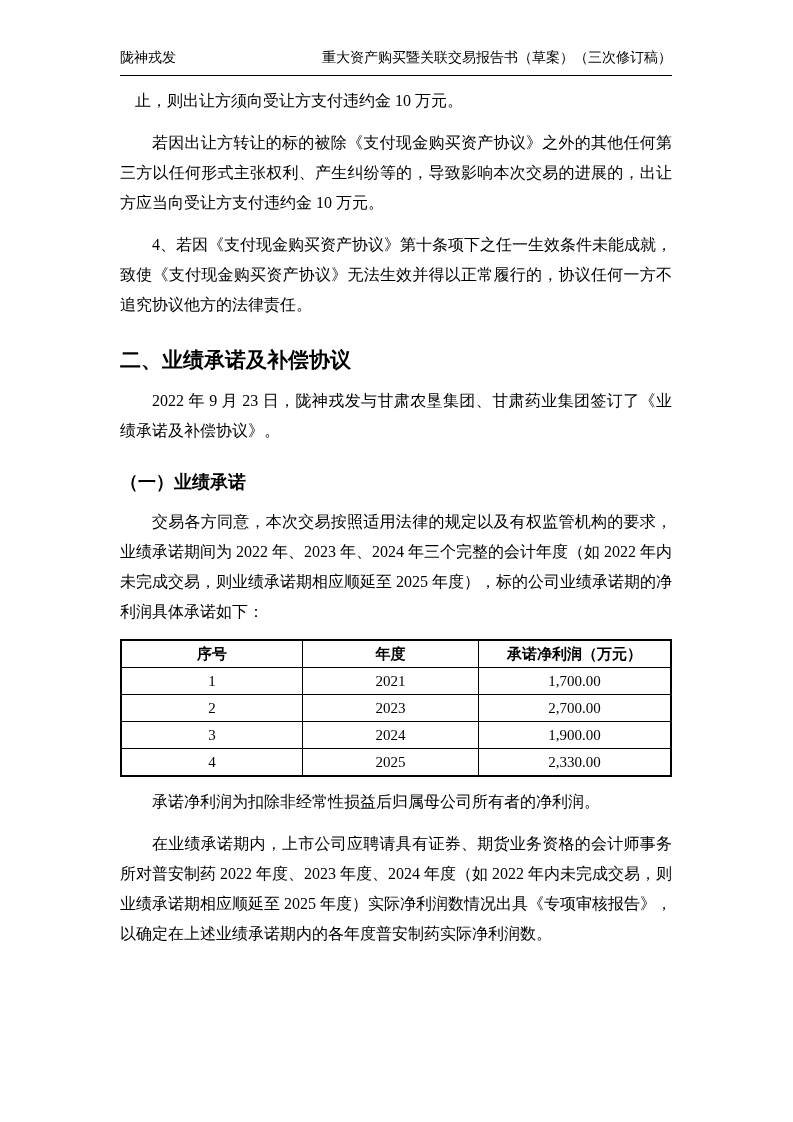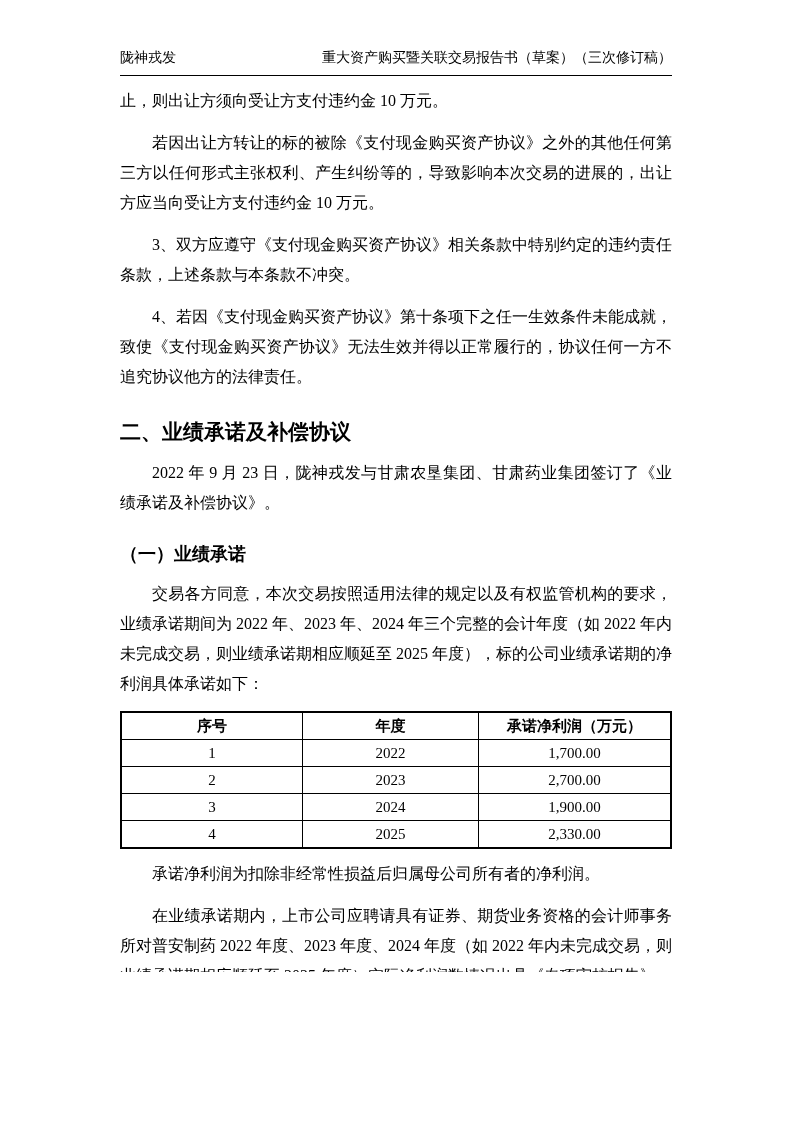--- a/index.html
+++ b/index.html
@@ -37,20 +37,21 @@
     margin: 12px 0 0 0;
     font-size: 16px;
     line-height: 30px;
     text-align: justify;
     text-justify: inter-ideograph;
     text-indent: 2em;
   }
   .doc-body p.no-indent {
     text-indent: 0;
     margin-top: 2px;
+    margin-left: 15px;
   }
   h1.sec-heading {
     margin: 26px 0 0 0;
     font-family: Liberation Sans, sans-serif;
     font-weight: bold;
     font-size: 21px;
     line-height: 28px;
   }
   h2.subsec-heading {
     margin: 24px 0 0 0;
@@ -101,21 +102,20 @@
     <span class="hdr-left">陇神戎发</span>
     <span class="hdr-right">重大资产购买暨关联交易报告书（草案）（三次修订稿）</span>
   </div>
 
   <div class="doc-body">
 
     <p class="no-indent">止，则出让方须向受让方支付违约金 10 万元。</p>
 
     <p>若因出让方转让的标的被除《支付现金购买资产协议》之外的其他任何第三方以任何形式主张权利、产生纠纷等的，导致影响本次交易的进展的，出让方应当向受让方支付违约金 10 万元。</p>
 
-    <p>3、双方应遵守《支付现金购买资产协议》相关条款中特别约定的违约责任条款，上述条款与本条款不冲突。</p>
 
     <p>4、若因《支付现金购买资产协议》第十条项下之任一生效条件未能成就，致使《支付现金购买资产协议》无法生效并得以正常履行的，协议任何一方不追究协议他方的法律责任。</p>
 
     <h1 class="sec-heading">二、业绩承诺及补偿协议</h1>
 
     <p>2022 年 9 月 23 日，陇神戎发与甘肃农垦集团、甘肃药业集团签订了《业绩承诺及补偿协议》。</p>
 
     <h2 class="subsec-heading">（一）业绩承诺</h2>
 
     <p>交易各方同意，本次交易按照适用法律的规定以及有权监管机构的要求，业绩承诺期间为 2022 年、2023 年、2024 年三个完整的会计年度（如 2022 年内未完成交易，则业绩承诺期相应顺延至 2025 年度），标的公司业绩承诺期的净利润具体承诺如下：</p>
@@ -124,21 +124,21 @@
       <thead>
         <tr class="head-row">
           <th class="col-no">序号</th>
           <th class="col-year">年度</th>
           <th class="col-val">承诺净利润（万元）</th>
         </tr>
       </thead>
       <tbody>
         <tr>
           <td>1</td>
-          <td>2022</td>
+          <td>2021</td>
           <td>1,700.00</td>
         </tr>
         <tr>
           <td>2</td>
           <td>2023</td>
           <td>2,700.00</td>
         </tr>
         <tr>
           <td>3</td>
           <td>2024</td>

